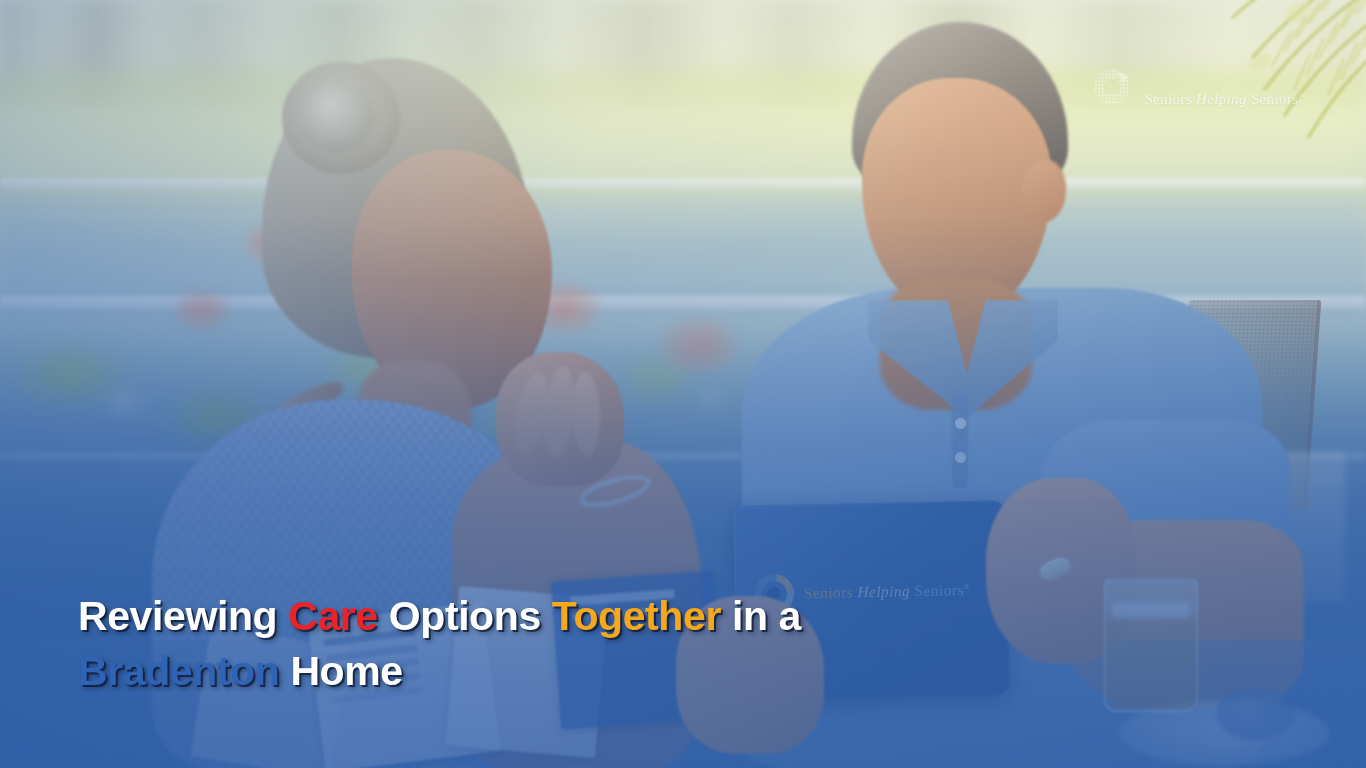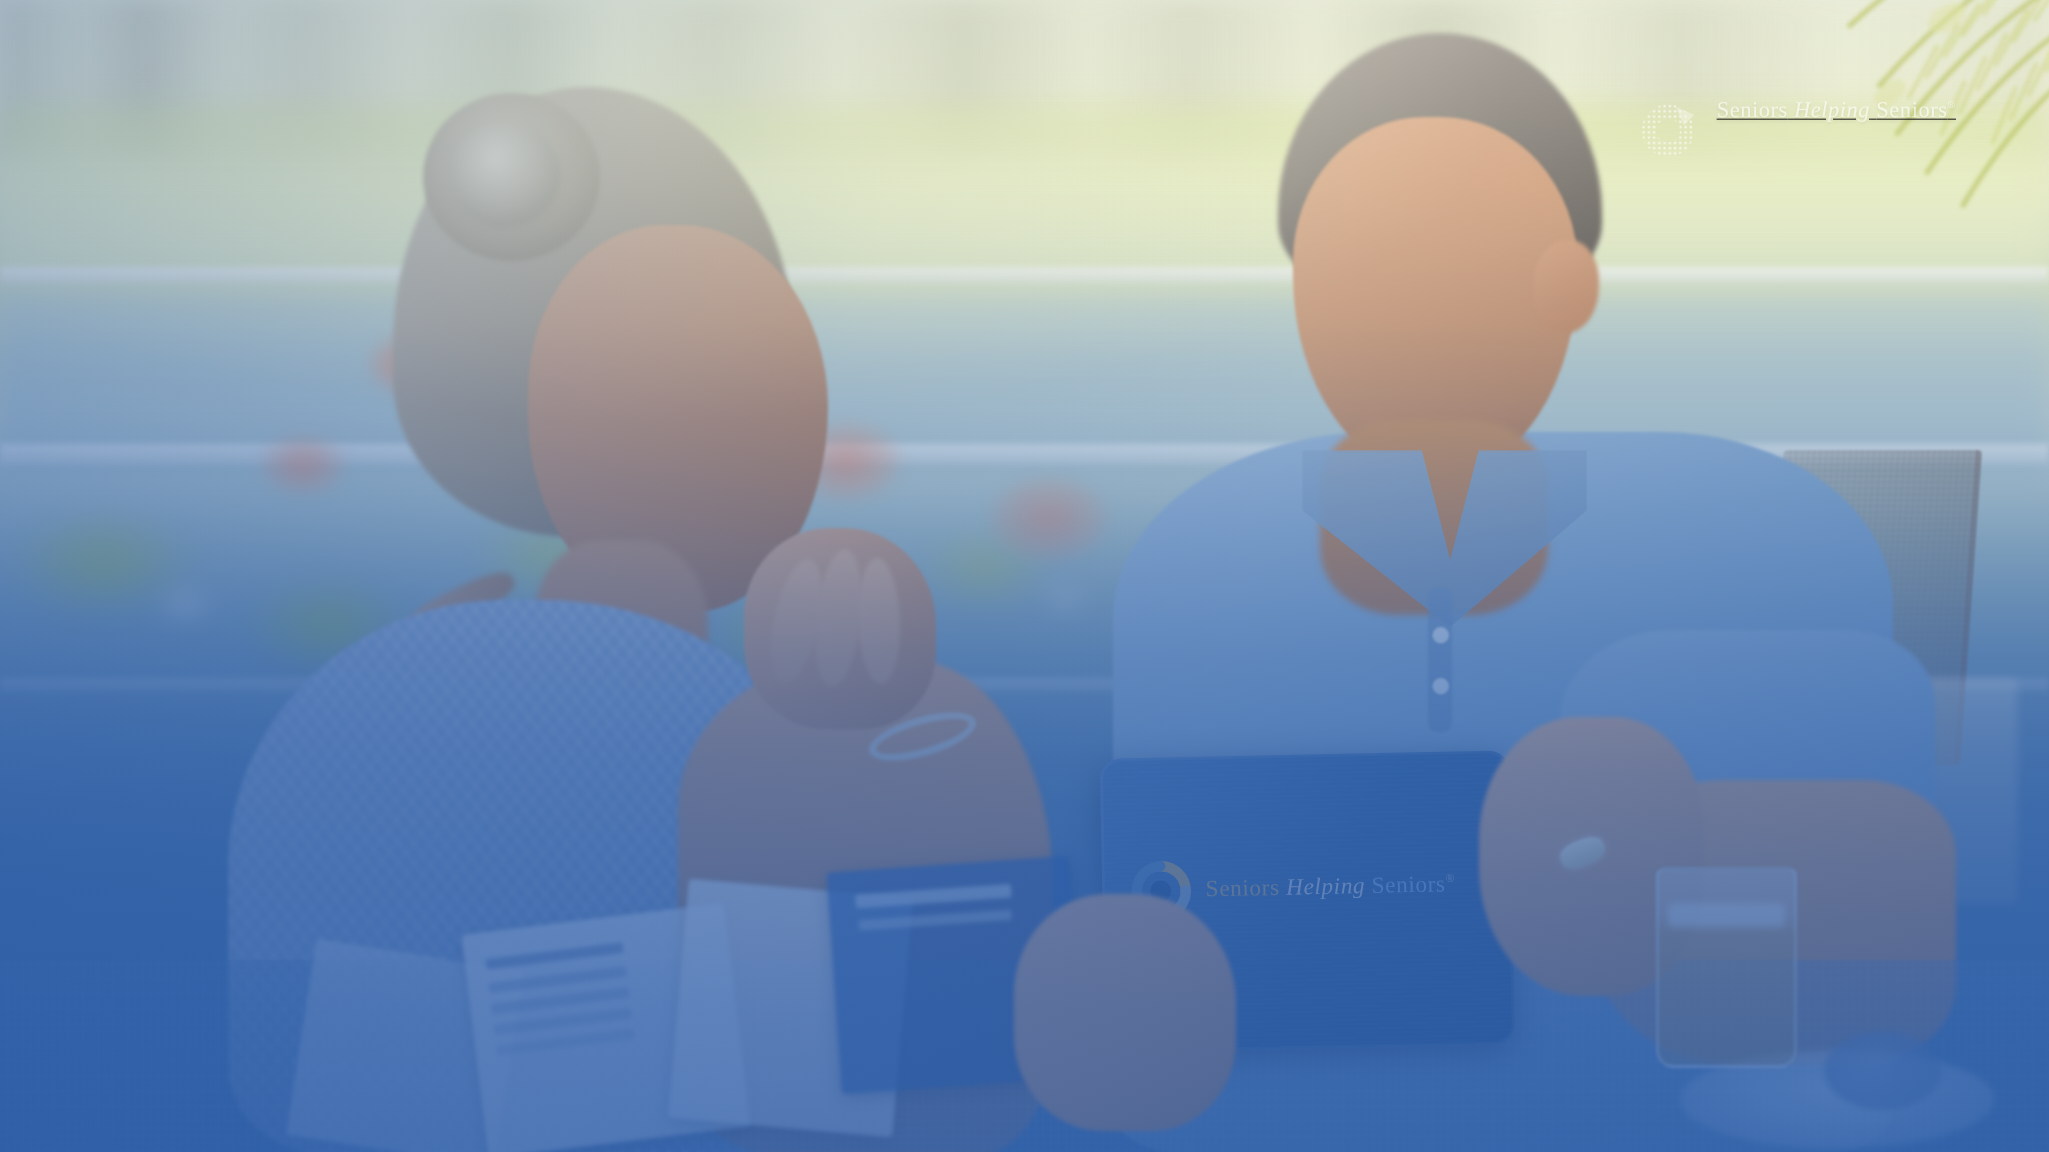--- a/index.html
+++ b/index.html
@@ -469,25 +469,24 @@
   .tint-warm {
     position:absolute; inset:0;
     background:radial-gradient(ellipse 58% 40% at 32% 8%,
       rgba(255,252,214,0.40), rgba(255,252,214,0) 72%);
     pointer-events:none;
   }
 
   
   .watermark {
     position:absolute; right:62px; top:66px;
-    display:flex; align-items:flex-start; gap:11px;
+    display:flex; align-items:flex-end; gap:11px;
     opacity:.62;
     z-index:6;
     pointer-events:none;
-    text-decoration:underline;
   }
   .wm-ring { width:42px; height:42px; flex:none; }
   .wm-text {
     font-family:"Liberation Serif", serif;
     font-size:15px; color:#ffffff; white-space:nowrap;
     letter-spacing:.35px;
     text-shadow:0 1px 2px rgba(120,120,80,.25);
   }
   .wm-text em { font-style:italic; }
   .wm-text sup { font-size:7px; }
@@ -636,14 +635,18 @@
       <path d="M24 4 A20 20 0 1 1 23.9 4 Z M24 15 A9 9 0 1 0 24.1 15 Z" fill="url(#dots)" opacity="0.95"></path>
       <path d="M30 6 L44 12 L36 20 Z" fill="#ffffff" opacity="0.55"></path>
     </svg>
     <div class="wm-text">
       <span>Seniors</span>
       <em>Helping</em>
       <span>Seniors</span><sup>®</sup>
     </div>
   </div>
 
+  <div class="headline">
+    <div class="line"><span>Reviewing </span><span class="w-care">Care</span><span> Options </span><span class="w-together">Together</span><span> in a</span></div>
+    <div class="line"><span class="w-city">Bradenton</span><span> Home</span></div>
+  </div>
 
 </div>
 
 </body></html>

